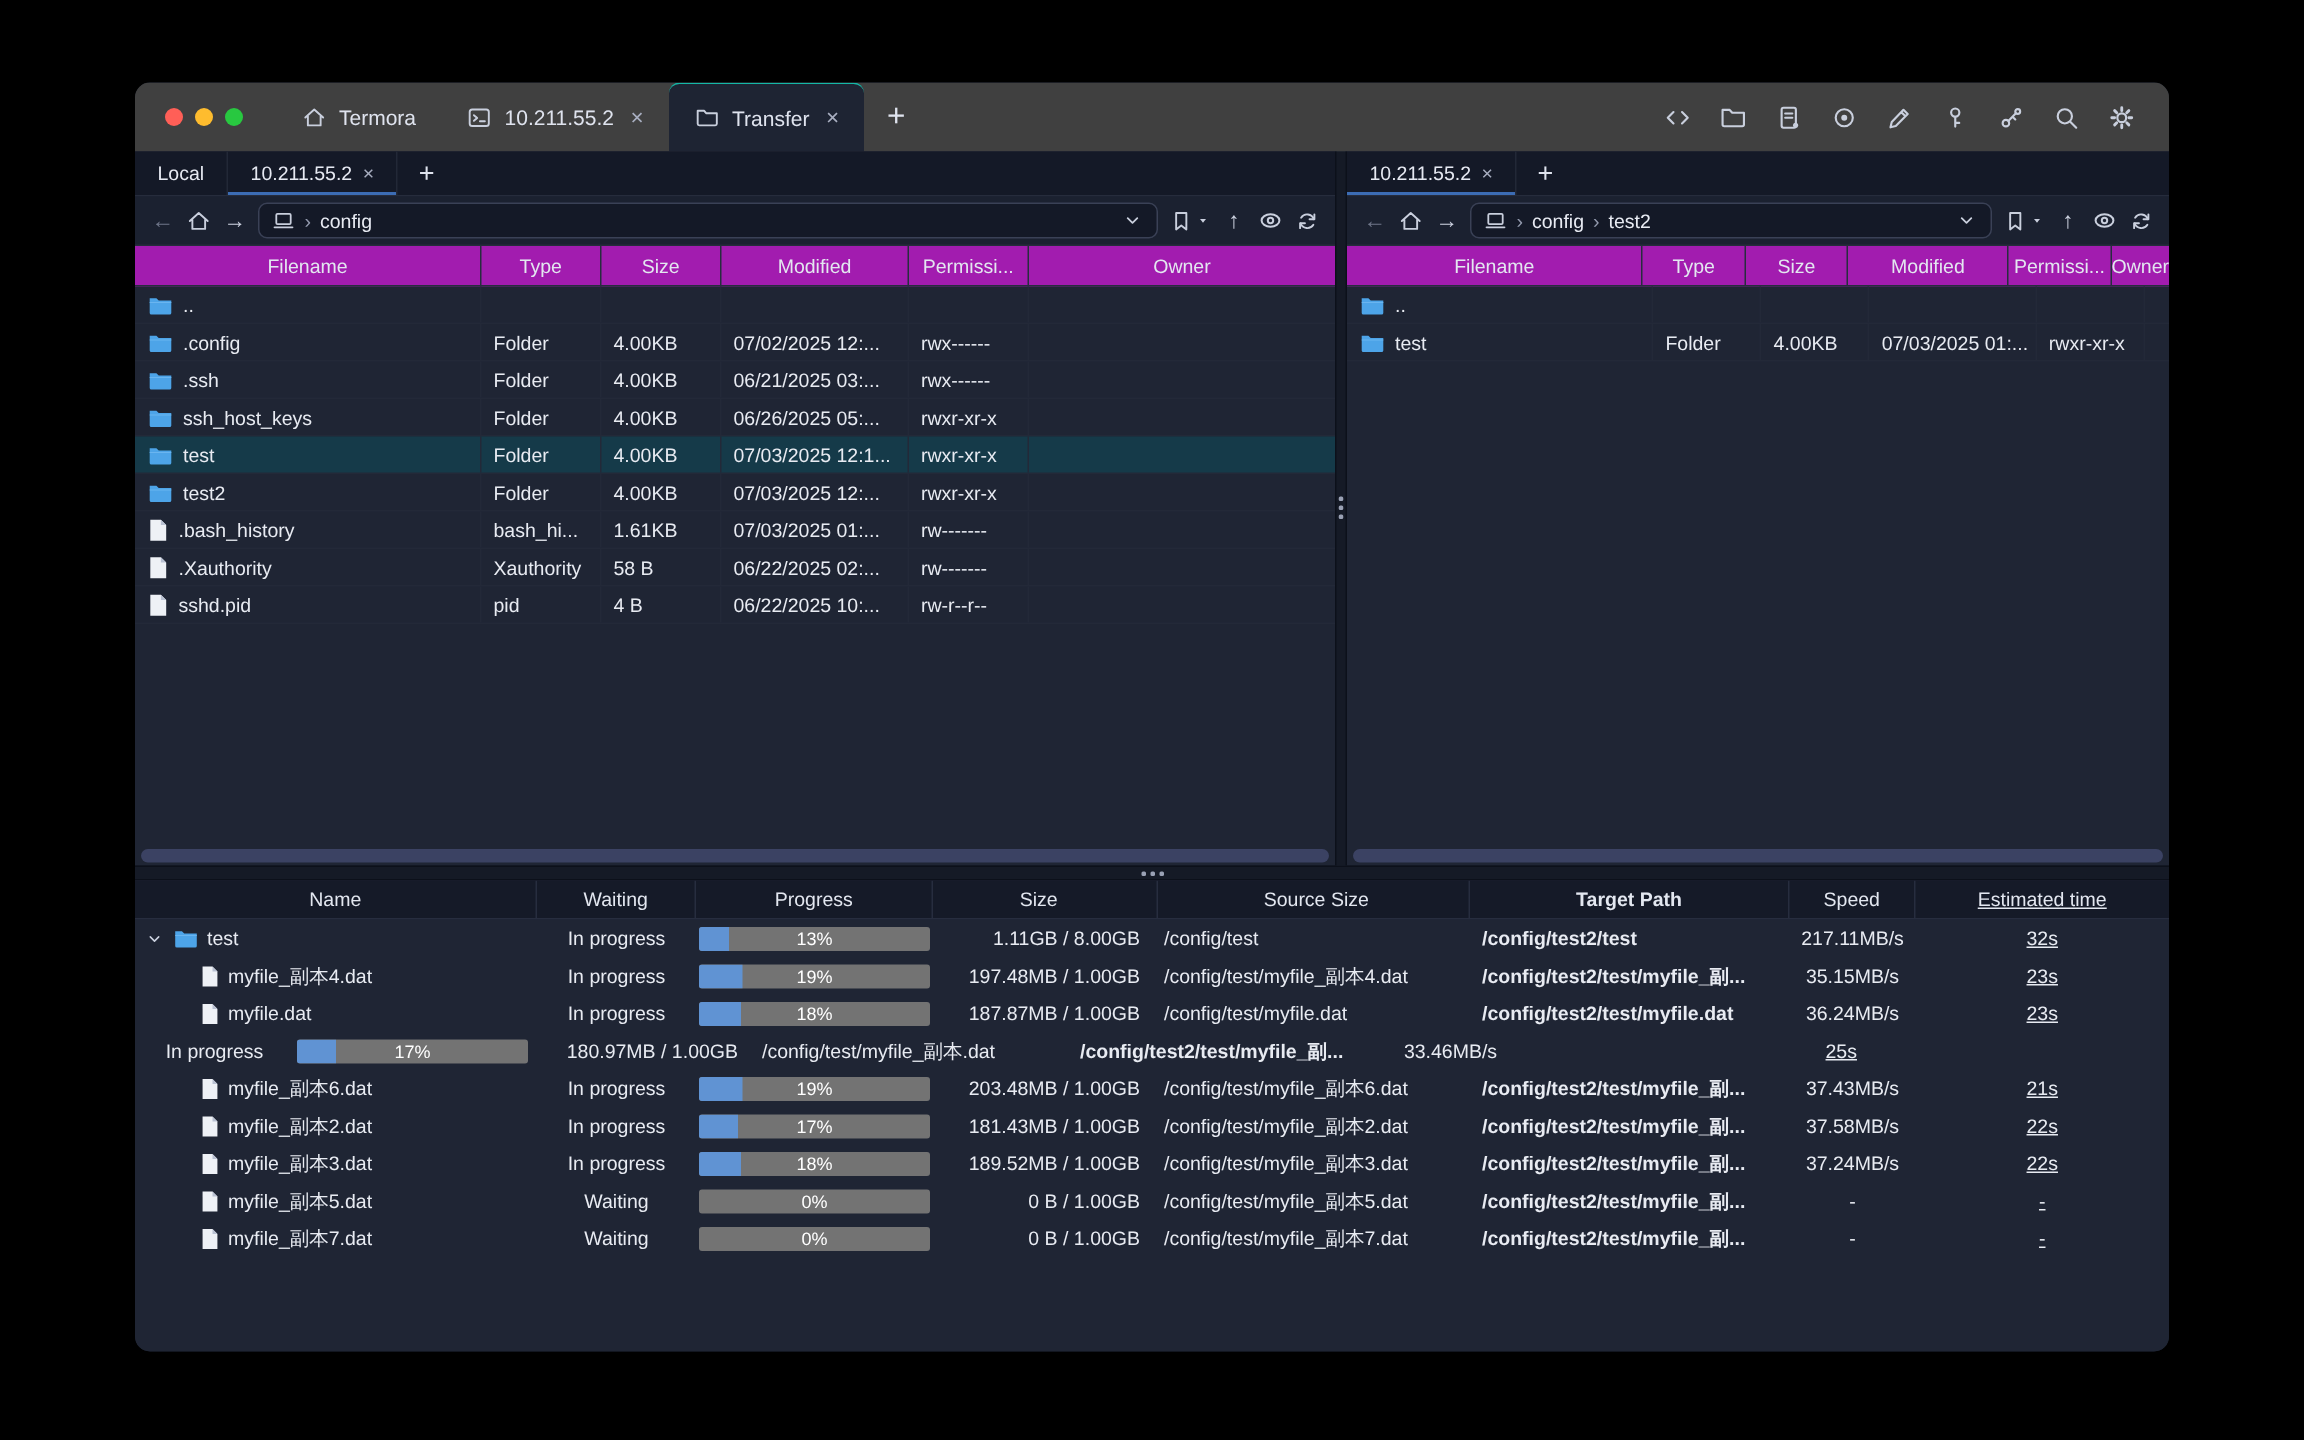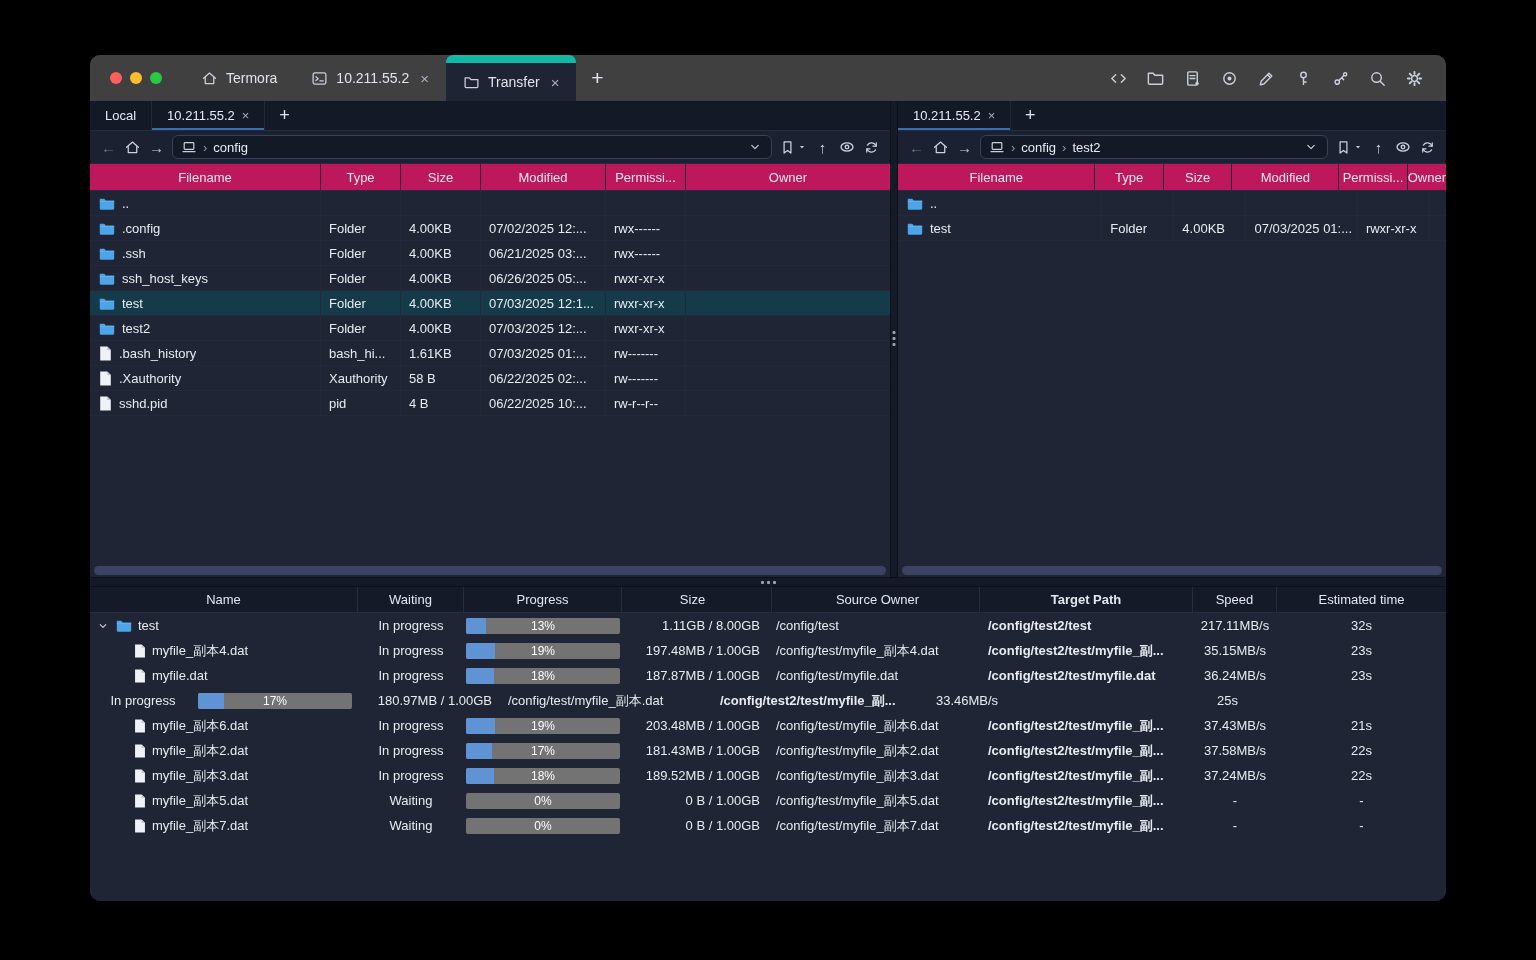--- a/index.html
+++ b/index.html
@@ -9,21 +9,21 @@
   .icon{stroke:#c9cfdd;fill:none;stroke-width:1.5;stroke-linecap:round;stroke-linejoin:round;}
 
   .window{position:absolute;left:90px;top:55px;width:1356px;height:846px;background:#1f2534;border-radius:10px;overflow:hidden;display:flex;flex-direction:column;}
 
   
   .titlebar{height:46px;background:#404040;display:flex;align-items:stretch;flex:none;}
   .traffic{display:flex;align-items:center;gap:8px;padding:0 14px 0 20px;}
   .light{width:12px;height:12px;border-radius:50%;}
   .main-tabs{display:flex;align-items:stretch;margin-left:8px;}
   .mtab{display:flex;align-items:center;gap:8px;padding:0 17px;color:#dfe3ee;font-size:14px;cursor:default;}
-  .mtab.active{background:#1e2433;border-top:8px solid #14b8a6;border-radius:7px 7px 0 0;}
+  .mtab.active{background:#1e2433;border-top:1px solid #14b8a6;border-radius:7px 7px 0 0;}
   .mtab .x{color:#a8aec0;font-size:15px;margin-left:3px;}
   .newtab{width:42px;display:flex;align-items:center;justify-content:center;color:#dfe3ee;font-size:21px;font-weight:300;}
   .title-actions{margin-left:auto;display:flex;align-items:center;gap:18px;padding-right:22px;}
 
   
   .panels{display:flex;flex:none;height:476px;}
   .panel{width:800px;display:flex;flex-direction:column;background:#1f2534;min-width:0;}
   .panel.right{width:auto;flex:1;}
   .vsplit{width:8px;background:#151a26;border-left:1px solid #0c101a;border-right:1px solid #0c101a;position:relative;flex:none;}
   .vdots{position:absolute;left:50%;top:230px;transform:translateX(-50%);display:flex;flex-direction:column;gap:3px;}
@@ -38,21 +38,21 @@
   .nav{height:33px;display:flex;align-items:center;gap:7px;padding:0 10px;border-bottom:1px solid #262c3c;background:#1b2130;flex:none;}
   .nav .arrow{font-size:15px;color:#ccd1df;width:17px;text-align:center;}
   .nav .arrow.dim{color:#6f7689;}
   .pathbox{flex:1;height:24px;background:#141927;border:1px solid #3a4156;border-radius:6px;display:flex;align-items:center;gap:6px;padding:0 8px;color:#e8ebf3;font-size:13px;min-width:0;}
   .pathbox .sep{color:#9299ad;font-size:13px;}
   .pathbox .chev{margin-left:auto;}
   .bkm{display:flex;align-items:center;gap:1px;}
 
   
   .ftable{flex:1;display:flex;flex-direction:column;min-height:0;}
-  .fhead{height:27px;display:flex;align-items:stretch;background:#be185d;border-bottom:1px solid #272d3f;font-size:13px;color:#e3e7f0;flex:none;}
+  .fhead{height:27px;display:flex;align-items:stretch;background:#a21caf;border-bottom:1px solid #272d3f;font-size:13px;color:#e3e7f0;flex:none;}
   .fhead .cell{display:flex;align-items:center;justify-content:center;border-right:1px solid #272d3f;}
   .frow{height:25px;display:flex;align-items:stretch;border-bottom:1px solid #232938;font-size:13px;color:#e8ebf2;flex:none;}
   .frow .cell{display:flex;align-items:center;border-right:1px solid #232938;padding:0 8px;overflow:hidden;white-space:nowrap;}
   .frow .cell.name{padding-left:9px;gap:7px;}
   .frow.selected{background:#153a49;}
   .c1{width:231px;}.c2{width:80px;}.c3{width:80px;}.c4{width:125px;}.c5{width:80px;}.c6{flex:1;border-right:none !important;}
   .ffill{flex:1;}
   .hscroll{height:14px;flex:none;display:flex;align-items:center;padding:0 4px;}
   .hthumb{height:9px;background:#3b4263;border-radius:5px;flex:1;}
 
@@ -62,21 +62,21 @@
   
   .transfer{flex:1;display:flex;flex-direction:column;background:#1f2534;overflow:hidden;}
   .thead{height:26px;display:flex;align-items:stretch;background:#151a28;border-bottom:1px solid #272d3f;font-size:13px;color:#e3e7f0;flex:none;}
   .thead .cell{display:flex;align-items:center;justify-content:center;border-right:1px solid #272d3f;}
   .thead .cell:last-child{border-right:none;}
   .trow{height:25px;display:flex;align-items:center;font-size:13px;color:#e8ebf2;flex:none;}
   .trow .cell{height:100%;display:flex;align-items:center;padding:0 8px;overflow:hidden;white-space:nowrap;}
   .t1{width:268px;}.t2{width:106px;justify-content:center;}.t3{width:158px;padding:0 2px !important;}
   .t4{width:150px;justify-content:flex-end;padding-right:12px !important;}
   .t5{width:208px;padding-left:4px !important;}.t6{width:213px;font-weight:bold;}
-  .t7{width:84px;justify-content:center;}.t8{flex:1;justify-content:center;}
+  .t7{width:84px;justify-content:center;}.t8{flex:1;justify-content:center;text-decoration:underline;}
   .trow .t1{gap:6px;padding-left:6px;}
   .trow .t1.child{padding-left:44px;}
   .prog{position:relative;width:100%;height:16px;background:#737373;border-radius:2px;overflow:hidden;}
   .prog .fill{position:absolute;left:0;top:0;bottom:0;background:#6093d3;}
   .prog .lbl{position:absolute;inset:0;display:flex;align-items:center;justify-content:center;font-size:12px;color:#fff;}
 </style>
 </head>
 <body>
 
 <svg width="0" height="0" style="position:absolute">
@@ -497,21 +497,21 @@
         <i></i>
       </span>
   </div>
 
   <div class="transfer">
     <div class="thead">
       <div class="cell t1">Name</div>
       <div class="cell t2">Waiting</div>
       <div class="cell t3">Progress</div>
       <div class="cell t4" style="justify-content:center;padding-right:8px !important">Size</div>
-      <div class="cell t5" style="justify-content:center">Source Owner</div>
+      <div class="cell t5" style="justify-content:center">Source Size</div>
       <div class="cell t6" style="justify-content:center">Target Path</div>
       <div class="cell t7">Speed</div>
       <div class="cell t8">Estimated time</div>
     </div>
 
     <div class="trow">
       <div class="cell t1">
         <svg class="icon" width="14" height="14">
             <use href="#i-chevdown"></use>
           </svg>

